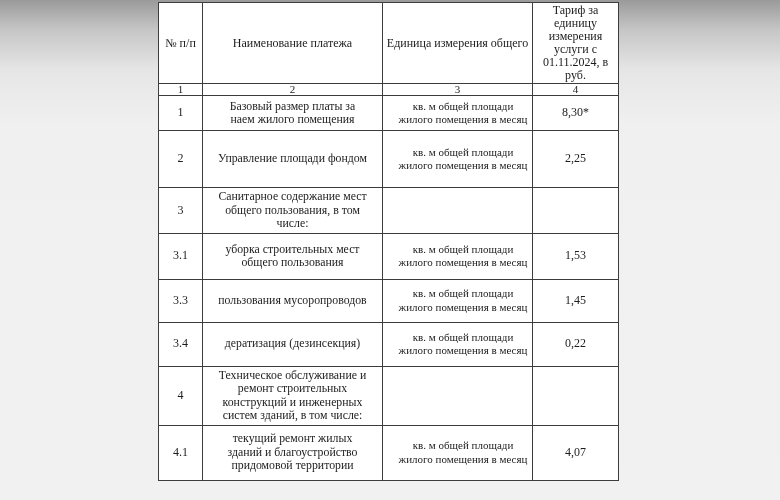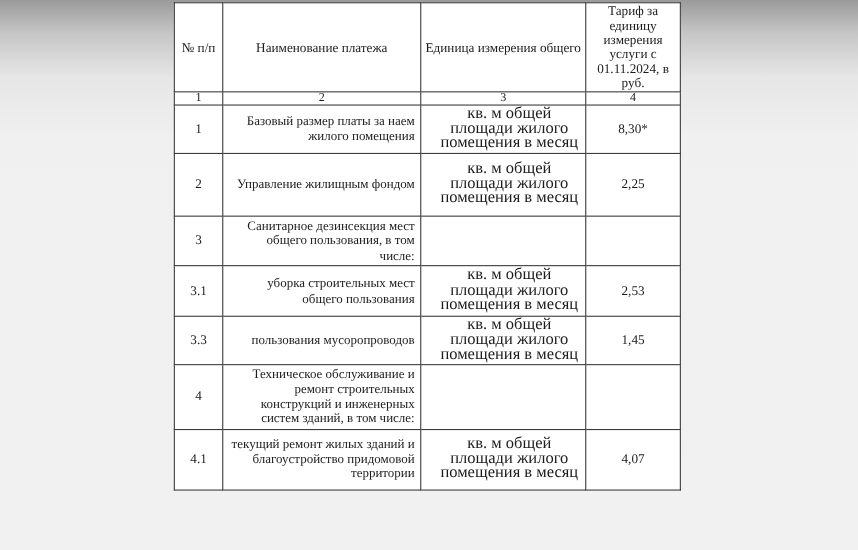--- a/index.html
+++ b/index.html
@@ -28,22 +28,22 @@
     line-height:13.5px;
     vertical-align:middle;
     padding:1px 4px;
     word-wrap:break-word;
   }
   th{text-align:center;line-height:13px;padding:1px 3px;}
   tr.header-row{height:80px;}
   tr.colnum-row{height:12px;}
   .colnum-row td{font-size:11px;line-height:11px;padding:0;text-align:center;}
   .c-num,.c-unit,.c-tariff{text-align:center;}
-  .c-name{text-align:right;padding:2px 5px;font-size:11.8px;}
-  .c-unit{font-size:15px;padding-left:15px;}
+  .c-name{text-align:center;padding:2px 15px;font-size:11.8px;}
+  .c-unit{font-size:11px;padding-left:15px;}
   tr.section .c-name{vertical-align:top;}
 </style>
 </head>
 <body>
 
 <div class="stage">
   <table class="tariff">
     <colgroup>
       <col style="width:44px">
       <col style="width:180px">
@@ -66,41 +66,47 @@
     </thead>
     <tbody id="rows-body">
         <tr style="height: 35px;">
     <td class="c-num">1</td>
     <td class="c-name">Базовый размер платы за наем жилого помещения</td>
     <td class="c-unit">кв. м общей площади жилого помещения в месяц</td>
     <td class="c-tariff">8,30*</td>
   </tr>
         <tr style="height: 57px;">
     <td class="c-num">2</td>
-    <td class="c-name">Управление жилищным фондом</td>
+    <td class="c-name">Управление площади фондом</td>
     <td class="c-unit">кв. м общей площади жилого помещения в месяц</td>
     <td class="c-tariff">2,25</td>
   </tr>
         <tr class="section" style="height: 42px;">
     <td class="c-num">3</td>
-    <td class="c-name">Санитарное дезинсекция мест общего пользования, в том числе:</td>
+    <td class="c-name">Санитарное содержание мест общего пользования, в том числе:</td>
     <td class="c-unit"></td>
     <td class="c-tariff"></td>
   </tr>
         <tr style="height: 46px;">
     <td class="c-num">3.1</td>
     <td class="c-name">уборка строительных мест общего пользования</td>
     <td class="c-unit">кв. м общей площади жилого помещения в месяц</td>
-    <td class="c-tariff">2,53</td>
+    <td class="c-tariff">1,53</td>
   </tr>
         <tr style="height: 43px; margin-left: 16px;">
     <td class="c-num">3.3</td>
     <td class="c-name">пользования мусоропроводов</td>
     <td class="c-unit">кв. м общей площади жилого помещения в месяц</td>
     <td class="c-tariff">1,45</td>
+  </tr>
+        <tr style="height: 44px;">
+    <td class="c-num">3.4</td>
+    <td class="c-name">дератизация (дезинсекция)</td>
+    <td class="c-unit">кв. м общей площади жилого помещения в месяц</td>
+    <td class="c-tariff">0,22</td>
   </tr>
         <tr class="section" style="height: 56px;">
     <td class="c-num">4</td>
     <td class="c-name">Техническое обслуживание и ремонт строительных конструкций и инженерных систем зданий, в том числе:</td>
     <td class="c-unit"></td>
     <td class="c-tariff"></td>
   </tr>
         <tr style="height: 55px;">
     <td class="c-num">4.1</td>
     <td class="c-name">текущий ремонт жилых зданий и благоустройство придомовой территории</td>

